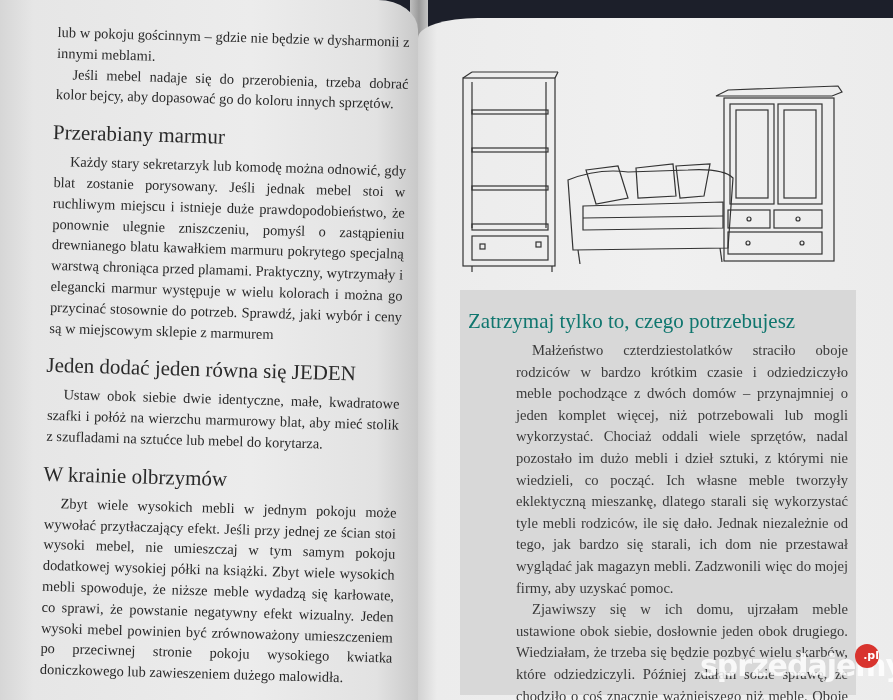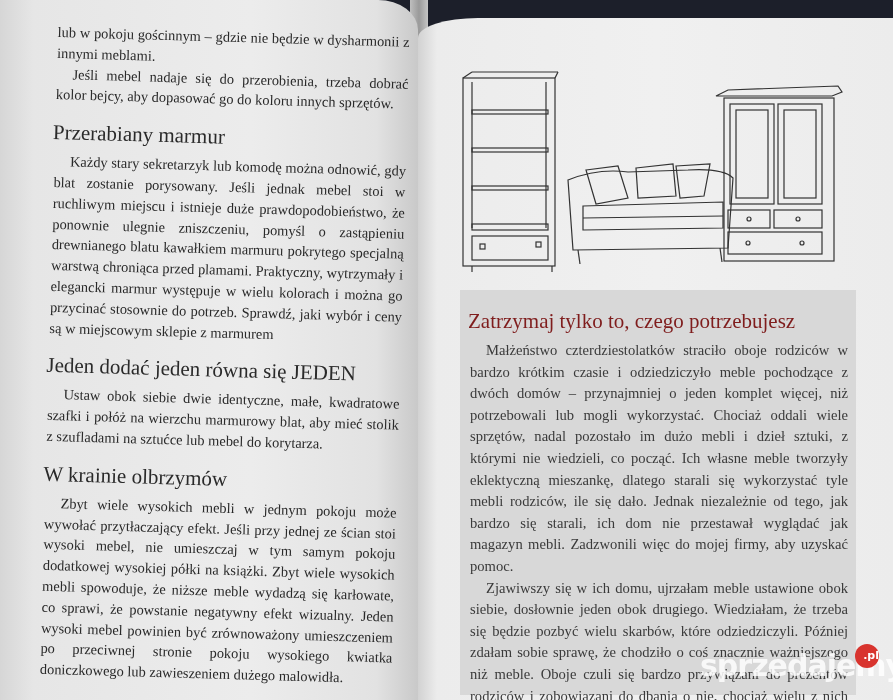--- a/index.html
+++ b/index.html
@@ -33,22 +33,22 @@
     margin:14px 0 6px -2px; font-weight:normal; font-size:21px; line-height:26px; color:#2a2a2a;
   }
   .illus {
     position:absolute; left:458px; top:68px; width:390px; height:210px;
   }
   .box {
     position:absolute; left:460px; top:290px; width:396px; height:405px;
     background:#d8d8d8;
   }
   .box-inner { position:absolute; left:10px; top:18px; width:378px; }
-  .box h2 { margin:0 0 6px -2px; font-weight:normal; font-size:21px; line-height:26px; color:#7f1d1d; }
-  .box p.txt { font-size:14.6px; line-height:21.6px; color:#3a3a3a; }
+  .box h2 { margin:0 0 6px -2px; font-weight:normal; font-size:21px; line-height:26px; color:#0f766e; }
+  .box p.txt { font-size:14.6px; line-height:21.6px; color:#3a3a3a;margin-left:46px; }
   .watermark {
     position:absolute; left:700px; top:648px; font-family:"DejaVu Sans",sans-serif;
     font-weight:bold; font-size:30px; color:rgba(255,255,255,0.82); letter-spacing:-1px;
   }
   .wm-badge {
     position:absolute; left:855px; top:644px; width:24px; height:24px; border-radius:50%;
     background:#d8342e; color:#fff; font-family:"DejaVu Sans",sans-serif; font-size:11px;
     font-weight:bold; text-align:right; line-height:24px;
   }
 </style>

